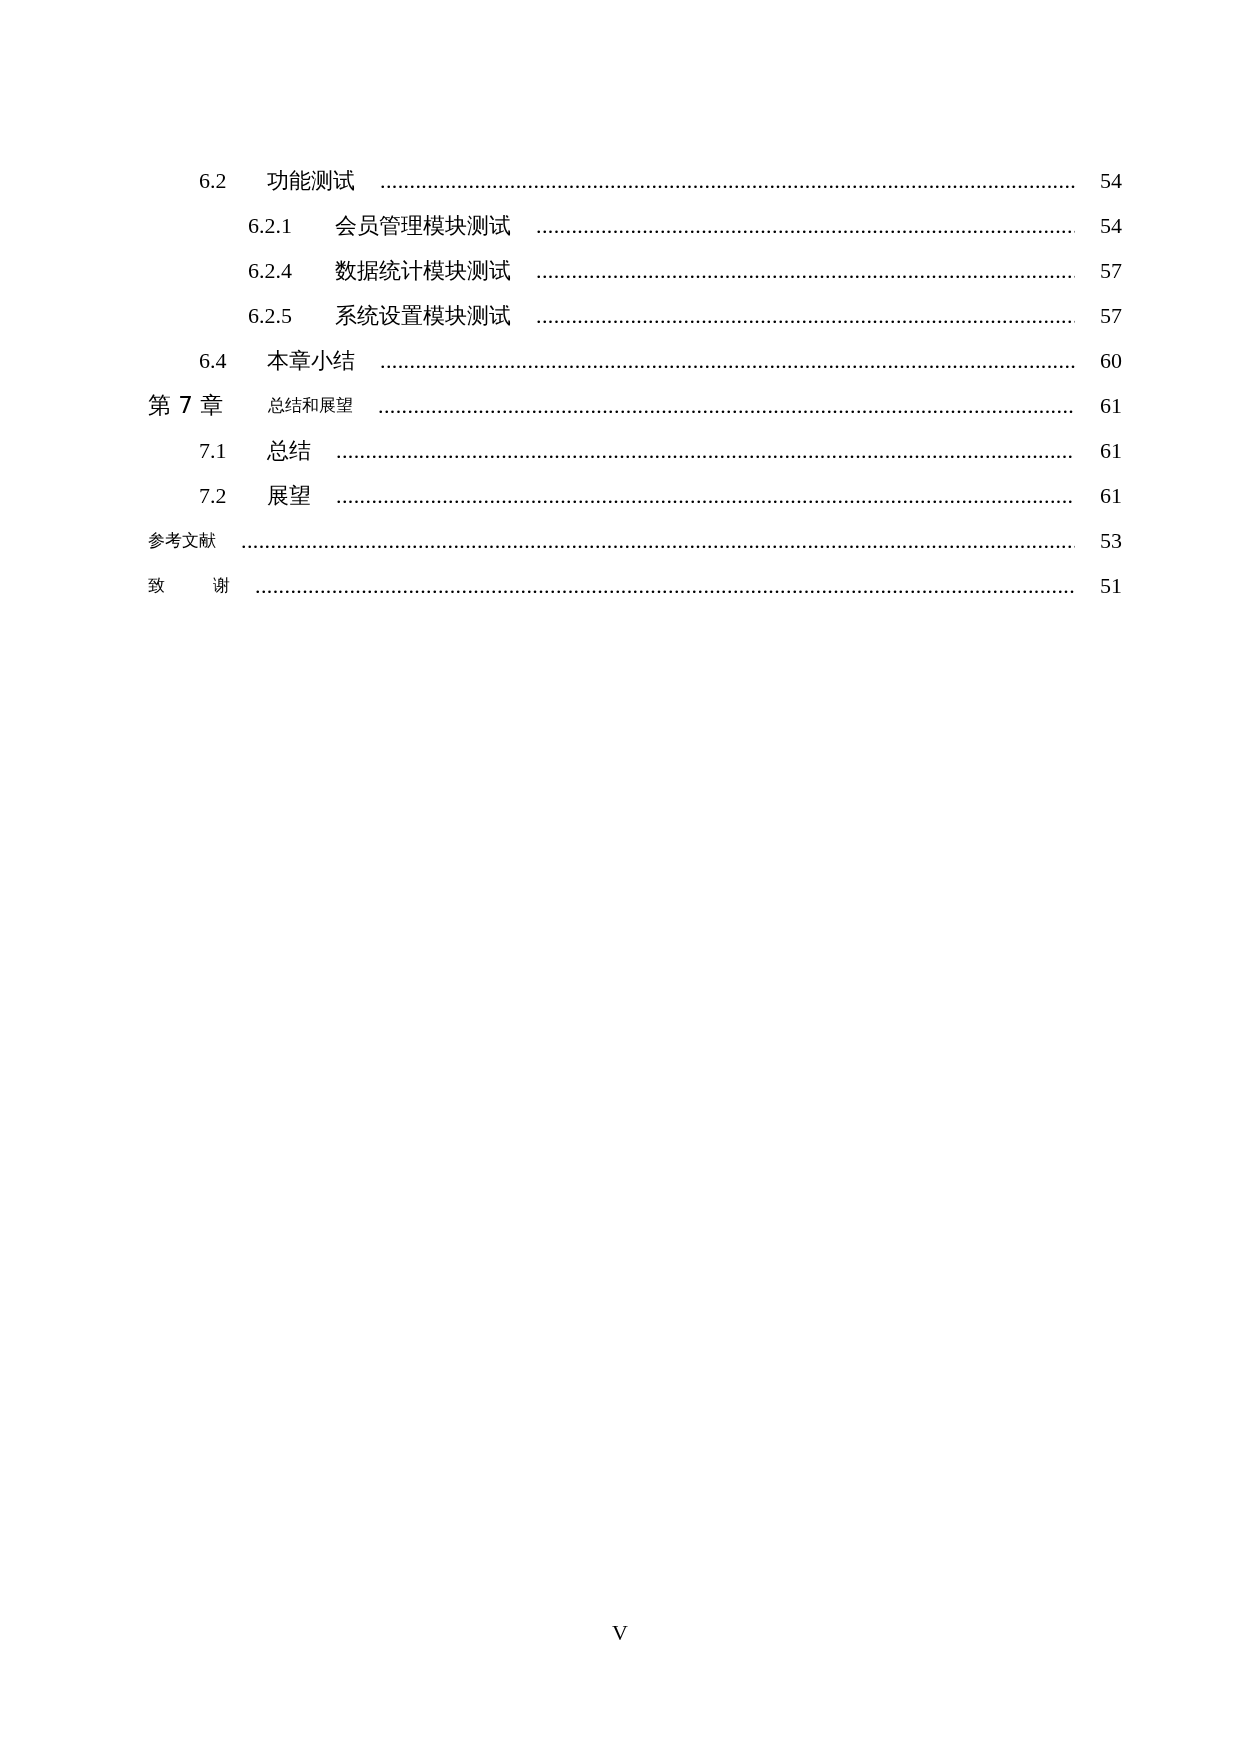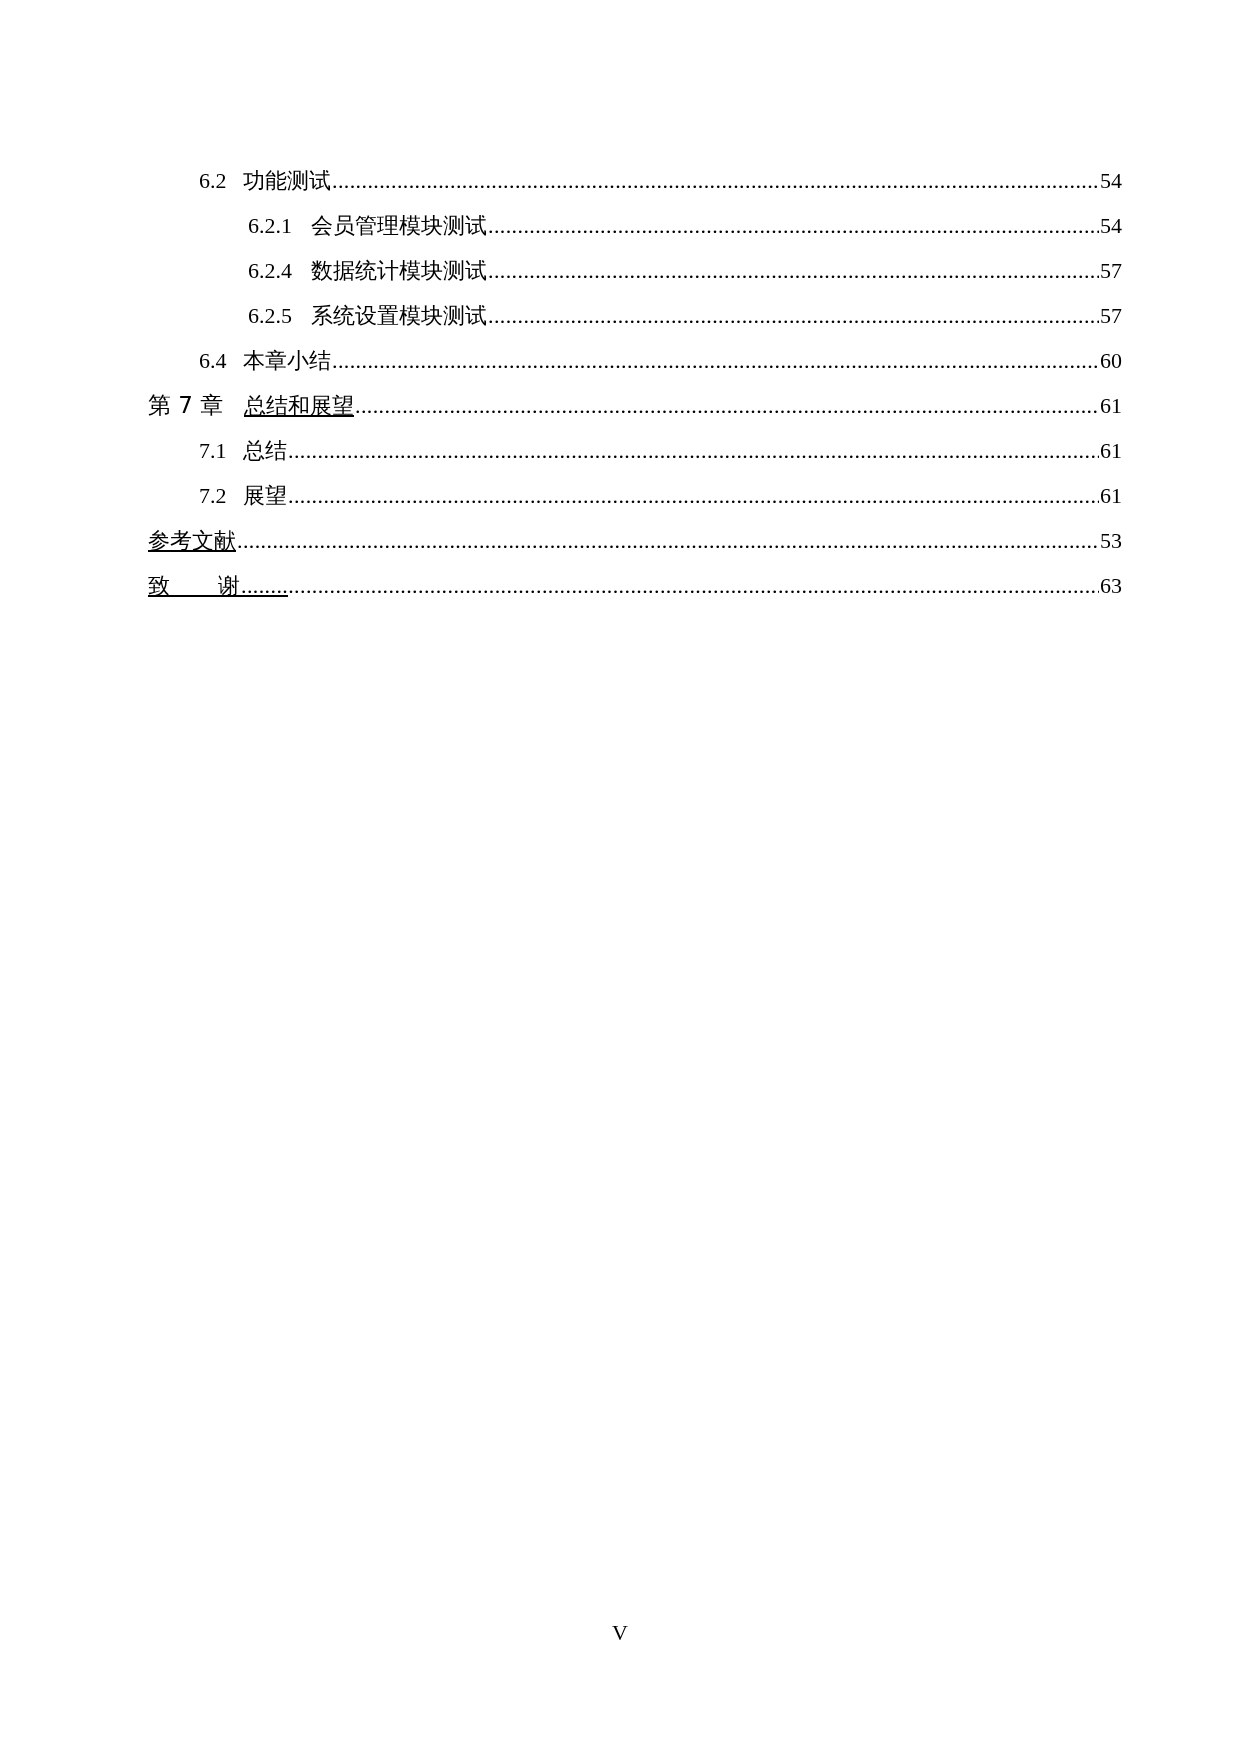--- a/index.html
+++ b/index.html
@@ -22,35 +22,35 @@
       width: 974px;
     }
     .toc-row {
       position: relative;
       height: 45px;
       display: flex;
       align-items: flex-end;
       font-size: 22px;
       line-height: 45px;
       white-space: nowrap;
+      gap: 24px;
     }
     .toc-row.level-1 { padding-left: 0; }
     .toc-row.level-2 { padding-left: 51px; }
     .toc-row.level-3 { padding-left: 100px; }
     .toc-row .num {
       display: inline-block;
       flex: none;
     }
     .toc-row.level-2 .num { width: 44px; }
     .toc-row.level-3 .num { width: 63px; }
     .toc-row.level-1 .num { width: auto; margin-right: 0; }
     .toc-row.level-1 .title {
       font-family: "DejaVu Sans", "Liberation Sans", sans-serif;
-      font-size: 22px;
-      text-decoration: underline;
+      font-size: 17px;
     }
     .toc-row.level-1.chapter .num {
       font-family: "DejaVu Sans", "Liberation Sans", sans-serif;
       font-size: 23px;
       width: 96px;
     }
     .toc-row .title {
       flex: none;
     }
     .toc-row .title.spaced {
@@ -155,18 +155,18 @@
 
   <div class="toc-row level-1">
     <span class="title">参考文献</span>
     <span class="leader"></span>
     <span class="page">53</span>
   </div>
 
   <div class="toc-row level-1">
     <span class="title spaced">致谢</span>
     <span class="leader" style="margin-left:-47px;"></span>
-    <span class="page">63</span>
+    <span class="page">51</span>
   </div>
 
 </div>
 
 <div class="page-footer">V</div>
 
 </body></html>

